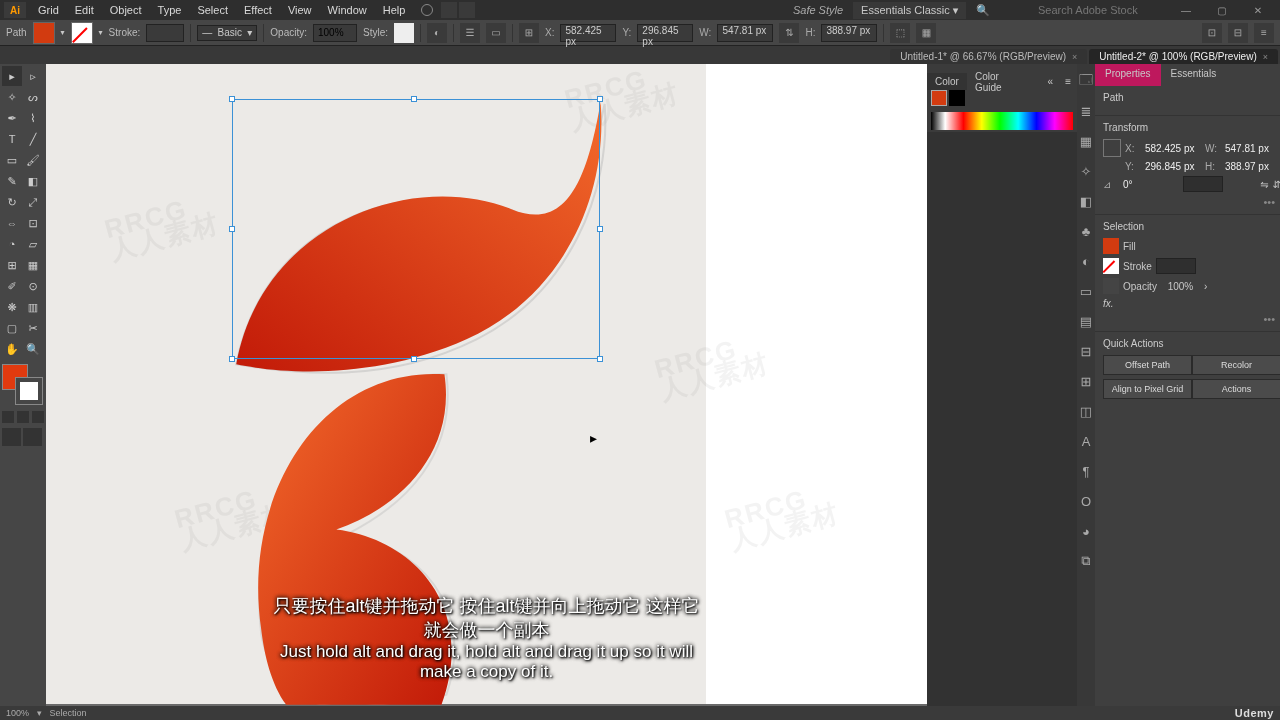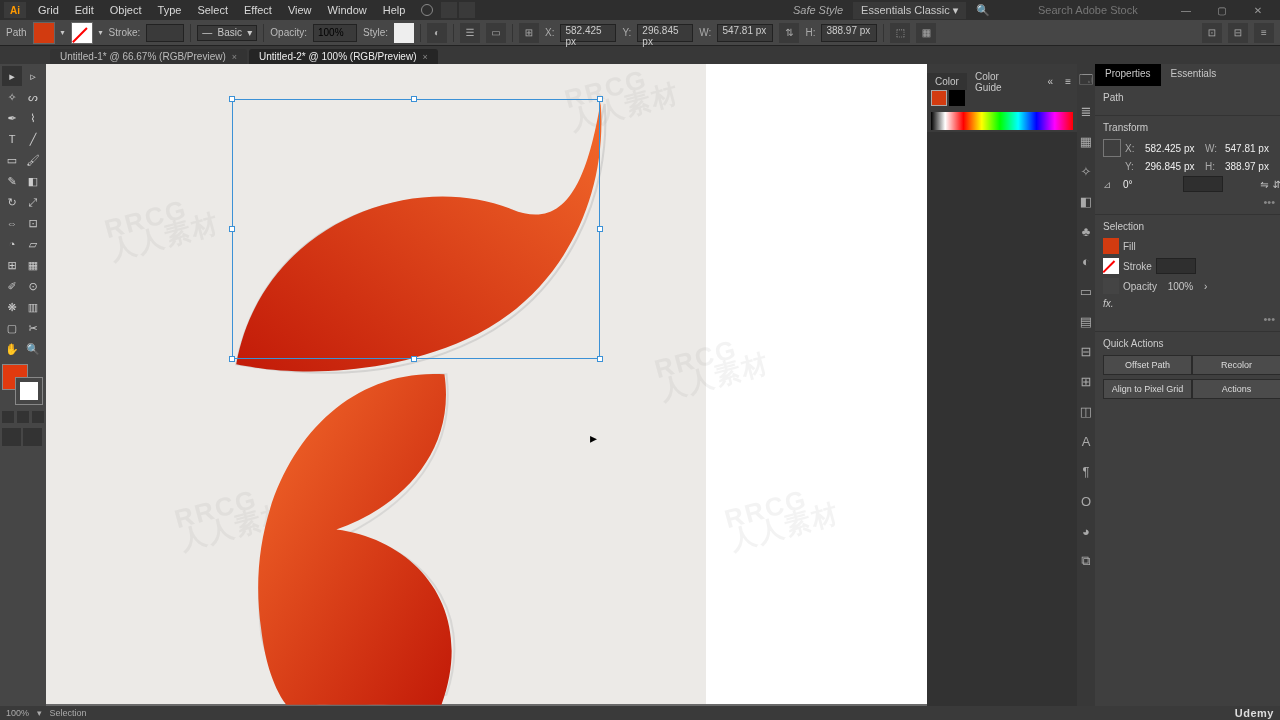--- a/index.html
+++ b/index.html
@@ -24,21 +24,21 @@
 .ctrlbar .swatch.none { background: white; position: relative; }
 .ctrlbar .swatch.none::after { content:""; position:absolute; inset:0; border-top:2px solid red; transform: rotate(-45deg) translate(-3px,9px); }
 .ctrlbar .strokeW { width: 38px; height:18px; background:#3a3a3a; border:1px solid #222; color:#ccc;font-size:10px;padding:0 4px;}
 .ctrlbar .sep { width:1px; height:18px; background:#333; }
 .ctrlbar .basic { width: 60px; height: 16px; background:#3a3a3a;border:1px solid #222;font-size:10px;display:flex;align-items:center;justify-content:space-between;padding:0 4px;}
 .ctrlbar .opacity { width:44px;height:18px;background:#3a3a3a;border:1px solid #222;font-size:10px;padding:0 4px; }
 .ctrlbar .mini { width:20px;height:20px;background:#3a3a3a;display:flex;align-items:center;justify-content:center;font-size:10px;color:#aaa; }
 .ctrlbar .dimlbl { font-size:10px; color:#aaa; }
 .ctrlbar .dimval { width:56px;height:18px;background:#3a3a3a;border:1px solid #222;font-size:10px;padding:0 4px;color:#ccc; }
 
-.tabs { height: 18px; background: #383838; display:flex; align-items:flex-end; padding-left: 50px;}
+.tabs { height: 18px; background: #383838; display:flex; align-items:flex-end; padding-left: 50px; justify-content: flex-end;}
 .tabs .tab { padding: 2px 10px; font-size:10px; color:#bbb; background:#333; border-top-left-radius:3px;border-top-right-radius:3px;margin-right:2px;display:flex;align-items:center;gap:6px;}
 .tabs .tab.active { background:#252525; color:#eee; }
 .tabs .tab .x { font-size:9px; color:#888; }
 
 .workarea { position: absolute; top: 64px; left: 0; right: 0; bottom: 14px; display:flex; }
 
 .toolbox { width: 46px; background: #464646; display:flex; flex-wrap:wrap; align-content:flex-start; padding:2px; gap:1px;}
 .toolbox .tb { width:20px; height:20px; background:#464646; display:flex;align-items:center;justify-content:center;font-size:11px;color:#ccc; }
 .toolbox .tb.sel { background:#333; }
 .toolbox .fillstroke { width:42px; height:42px; position:relative; margin-top:4px;}
@@ -72,21 +72,21 @@
 .rp-color .swq .c1{ width:16px;height:16px;background:#d23b10;border:1px solid #aaa;}
 .rp-color .swq .c2{ width:16px;height:16px;background:#000;}
 .rp-color .spectrum { height:18px; margin:2px 4px; background: linear-gradient(to right, #000,#fff 10%, red, yellow, lime, cyan, blue, magenta, red); }
 
 .rp-iconcol { width:30px; background:#383838; display:flex;flex-direction:column;align-items:center;gap:12px;padding-top:8px;}
 .rp-iconcol .ic { width:18px;height:18px;color:#aaa;display:flex;align-items:center;justify-content:center;font-size:13px;}
 
 .rp-props { flex:1; background:#3f3f3f; }
 .rp-props .ptabs { display:flex;height:22px;}
 .rp-props .ptabs span{ padding:4px 10px;font-size:10px;}
-.rp-props .ptabs .act{ background:#000000;text-align:center;}
+.rp-props .ptabs .act{ background:#be185d;text-align:center;}
 .rp-props .sec { padding:6px 8px; border-bottom:1px solid #333;}
 .rp-props .seclbl { font-size:10px;color:#ccc;margin-bottom:6px;}
 .rp-props .row { display:flex;align-items:center;gap:4px;font-size:10px;margin-bottom:4px;}
 .rp-props .row .k{ color:#aaa;width:16px;}
 .rp-props .row .v{ color:#eee;width:56px;}
 .rp-props .row .sw{ width:16px;height:16px;background:#d23b10;}
 .rp-props .row .sw.none{ background:white;position:relative;}
 .rp-props .row .sw.none::after{content:"";position:absolute;inset:0;border-top:2px solid red;transform:rotate(-45deg) translate(-2px,6px);}
 .rp-props .row .dd{ width:40px;height:16px;background:#2f2f2f;border:1px solid #222;}
 .rp-props .btnrow{ display:flex;gap:0;margin-bottom:4px;}
@@ -262,20 +262,22 @@
     <div class="h" style="left:551px;top:32px;"></div>
     <div class="h" style="left:183px;top:162px;"></div>
     <div class="h" style="left:551px;top:162px;"></div>
     <div class="h" style="left:183px;top:292px;"></div>
     <div class="h" style="left:365px;top:292px;"></div>
     <div class="h" style="left:551px;top:292px;"></div>
 
     <div class="cursor">▸</div>
 
     <div class="subtrack">
+      <div class="zh">只要按住alt键并拖动它 按住alt键并向上拖动它 这样它就会做一个副本</div>
+      <div class="en">Just hold alt and drag it, hold alt and drag it up so it will make a copy of it.</div>
     </div>
   </div>
 
   <div class="rpanels">
     <div style="display:flex;flex-direction:column;">
       <div class="rp-color">
         <div class="tabs2">
           <span class="act">Color</span>
           <span>Color Guide</span>
           <span style="flex:1"></span>

